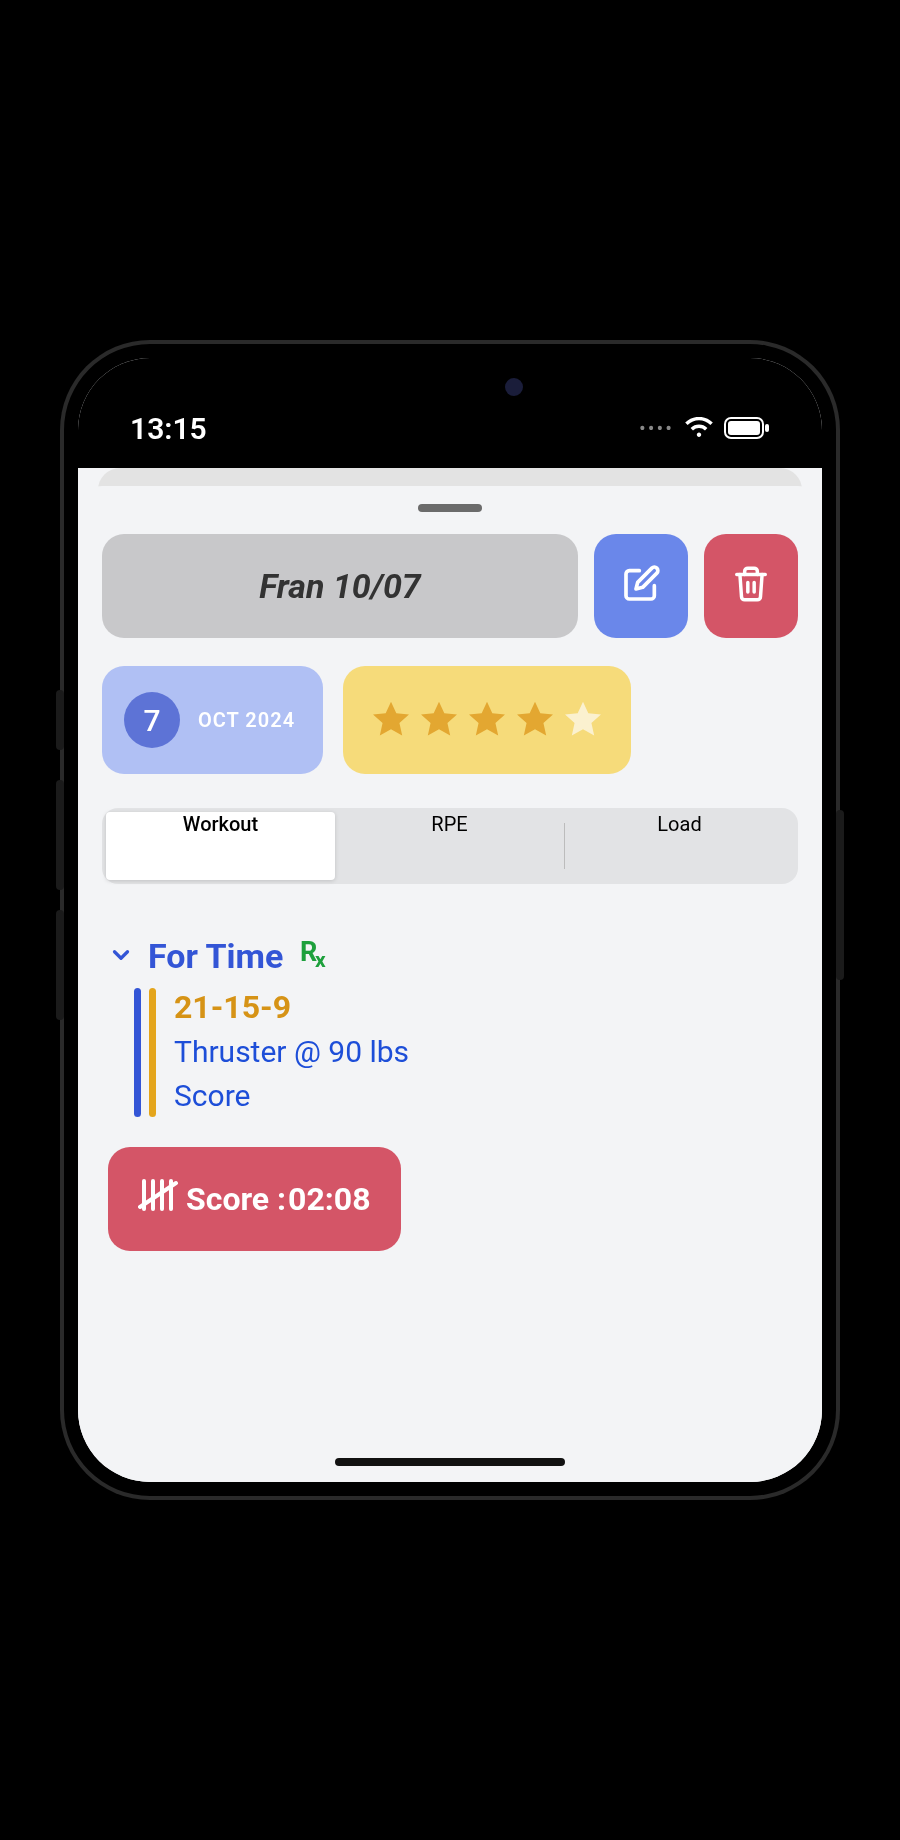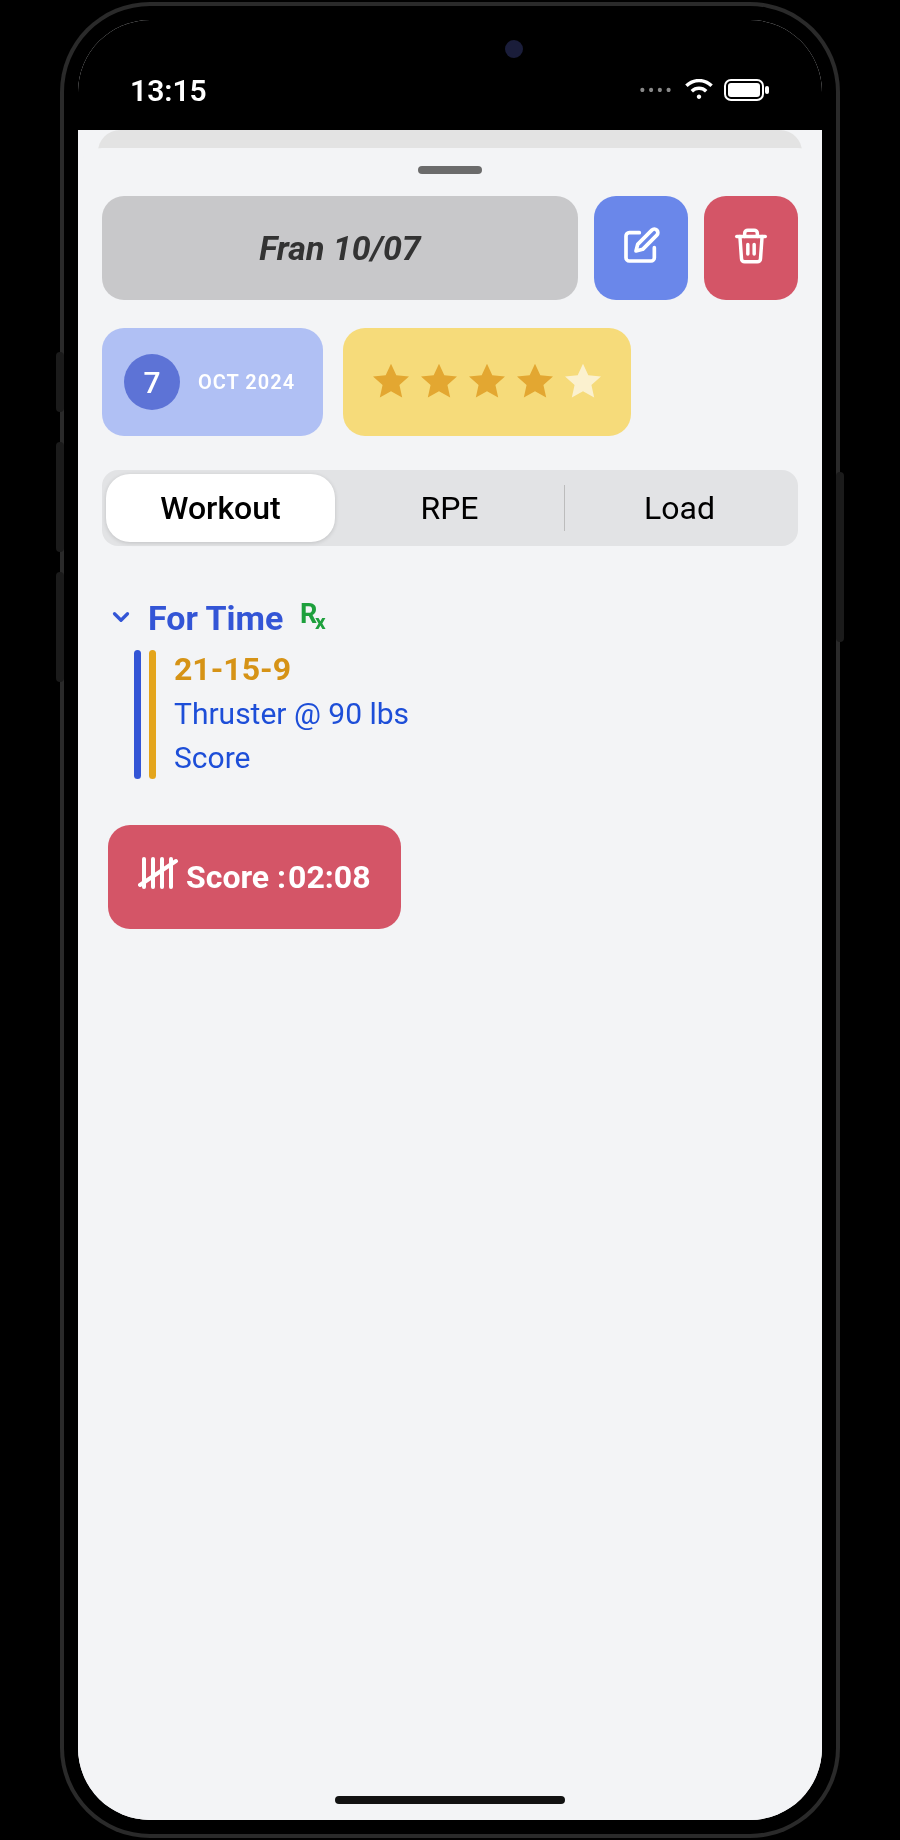--- a/index.html
+++ b/index.html
@@ -7,21 +7,21 @@
     background: #000;
     font-family: -apple-system, BlinkMacSystemFont, "Segoe UI", Roboto, sans-serif;
     width: 900px;
     height: 1840px;
     display: flex;
     align-items: center;
     justify-content: center;
   }
   .phone-frame {
     width: 780px;
-    height: 1836px;
+    height: 1160px;
     background: #000;
     border-radius: 90px;
     padding: 18px;
     position: relative;
     box-shadow: inset 0 0 0 4px #2a2a2a;
   }
   .screen {
     width: 100%;
     height: 100%;
     background: #f3f4f6;
@@ -138,23 +138,23 @@
     background: #e2e3e5;
     border-radius: 16px;
     height: 76px;
     display: flex;
     padding: 4px;
     margin-bottom: 50px;
     position: relative;
   }
   .seg-item {
     flex: 1;
-    display: flex; align-items: center; justify-content: center;
-    font-size: 32px;
-    border-radius: 24px;
+    display: flex; align-items: flex-start; justify-content: center;
+    font-size: 20px;
+    border-radius: 4px;
     position: relative;
   }
   .seg-item.active {
     background: #fff;
     box-shadow: 0 1px 4px rgba(0,0,0,0.15);
     font-weight: 500;
   }
   .seg-div {
     width:1px; background:#bcbcbc; height:46px; align-self:center;
   }
@@ -163,21 +163,21 @@
     display: flex; align-items: center; gap: 14px;
     font-size: 34px; font-weight: 700;
     color: #3355d6;
     margin-bottom: 10px;
     text-align: center;
   }
   .chev { color:#3355d6; }
   .rx-icon { color:#1da03c; font-weight:700; }
   .wb-body {
     display:flex; gap:8px; padding-left:26px;
-    margin-bottom: 46px;
+    margin-bottom: 30px;
   }
   .bar-b { width:7px; background:#3355d6; border-radius:4px; }
   .bar-y { width:7px; background:#e4a51c; border-radius:4px; }
   .wb-lines { padding-left:10px; }
   .reps { color:#d69316; font-size:32px; font-weight:700; margin-bottom:4px;}
   .move { color:#1d4ed8; font-size:30px; line-height:1.45;}
   .score-pill {
     background:#d45567;
     color:#fff;
     border-radius:22px;

